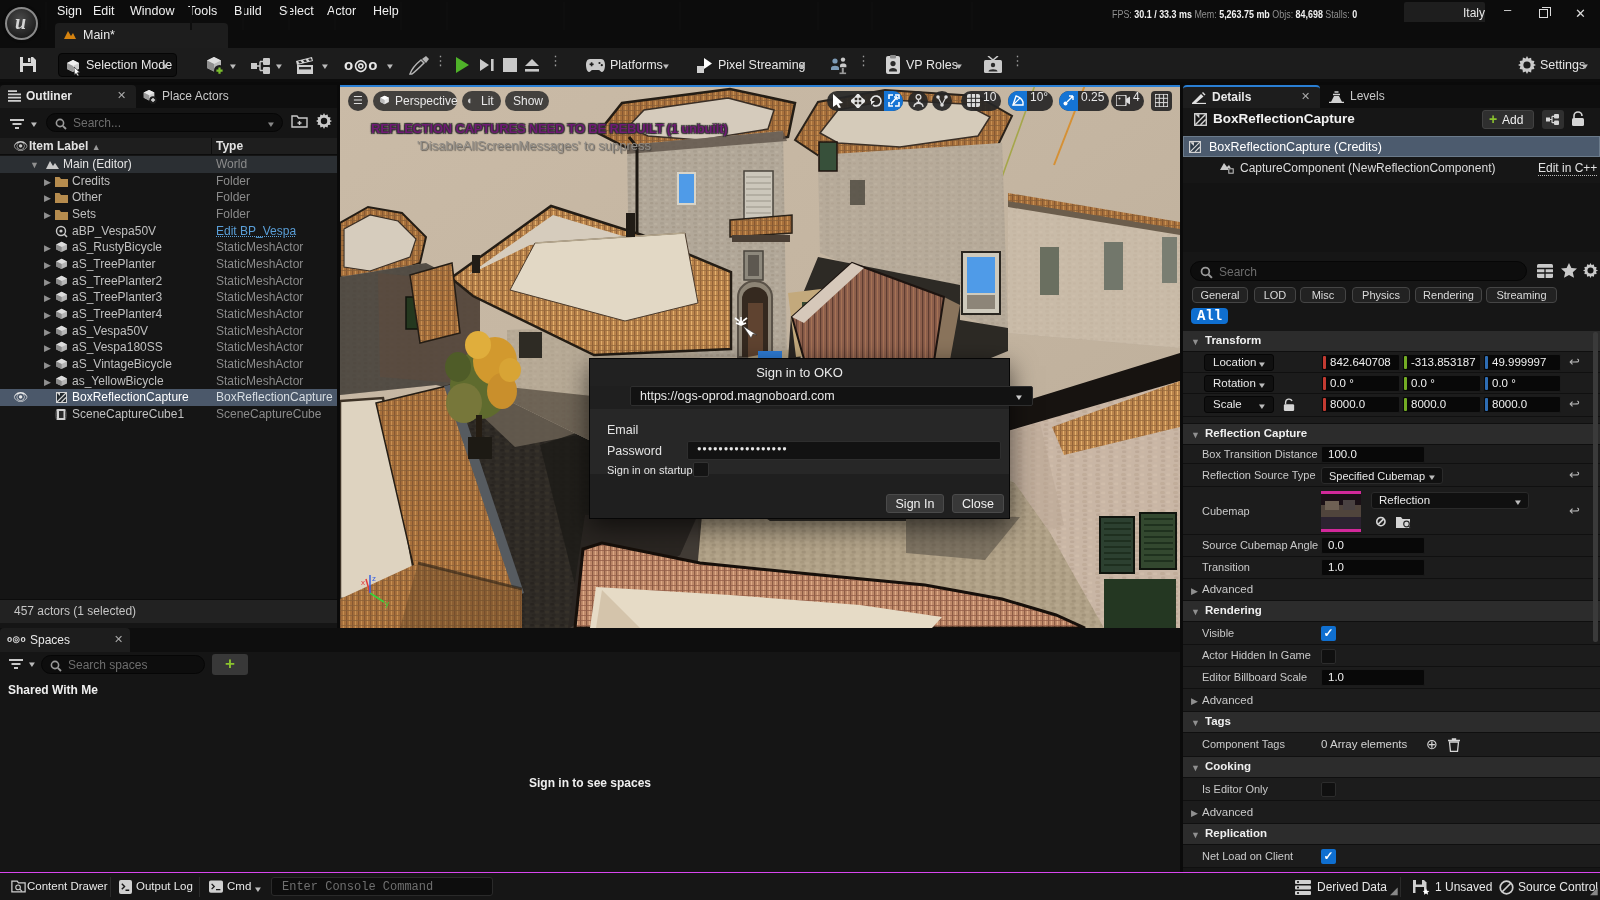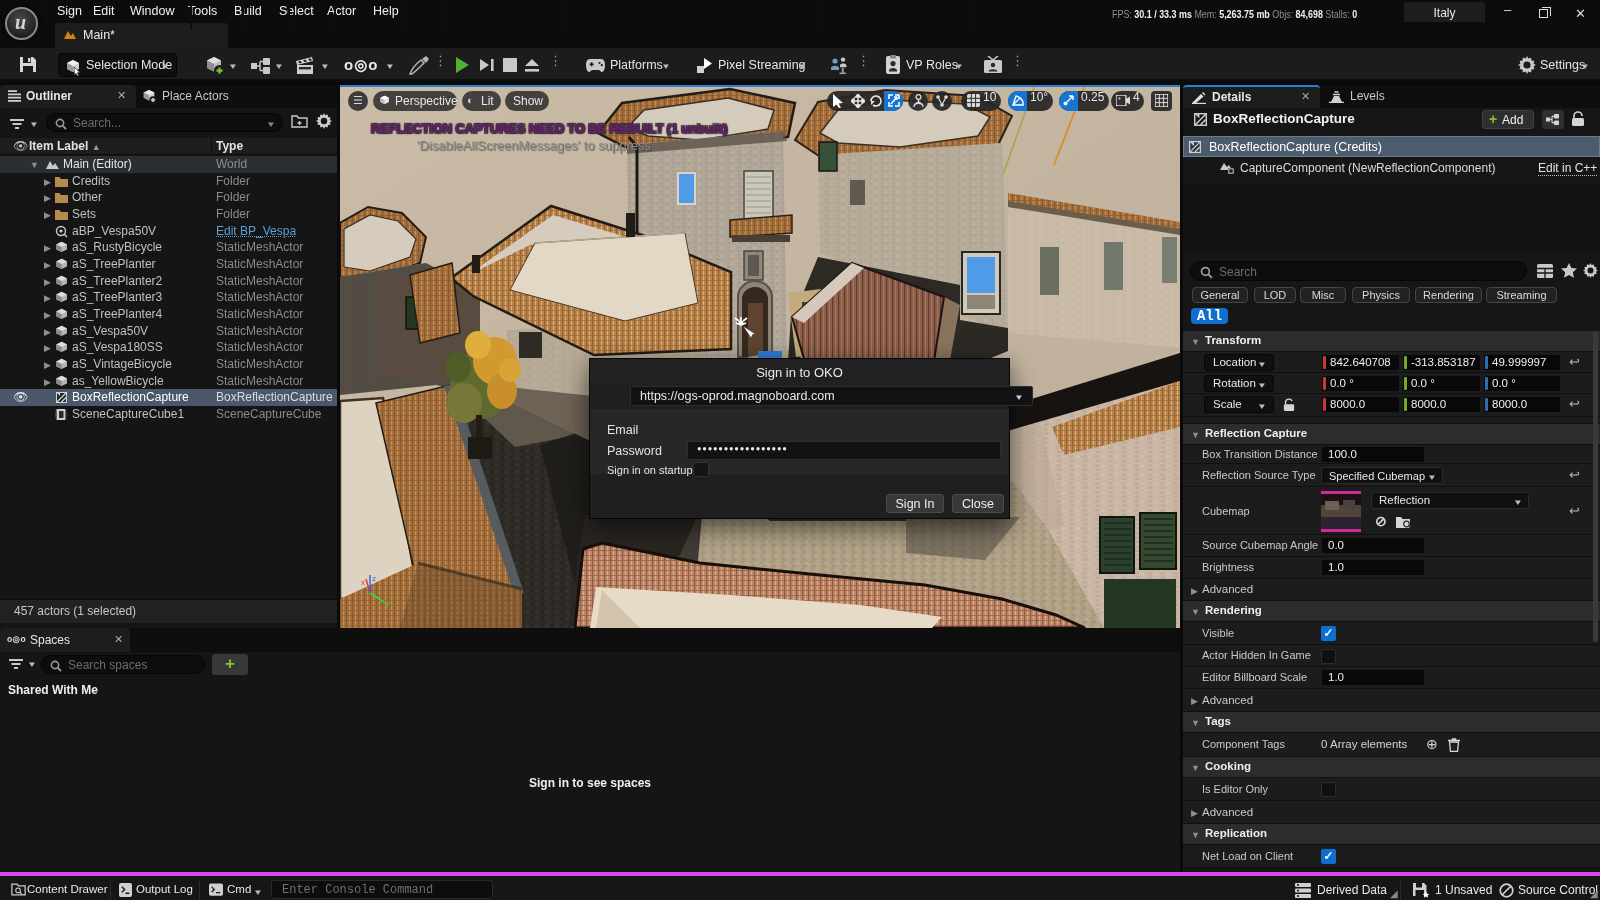--- a/index.html
+++ b/index.html
@@ -3,21 +3,21 @@
 <style>
 *{margin:0;padding:0;box-sizing:border-box;}
 html,body{width:1600px;height:900px;overflow:hidden;background:#0a0a0a;font-family:"Liberation Sans",sans-serif;-webkit-font-smoothing:antialiased;}
 .abs{position:absolute;}
 #root{position:relative;width:1600px;height:900px;background:#0a0a0a;color:#ddd;font-size:12px;}
 
 #menubar{position:absolute;left:0;top:0;width:1600px;height:22px;background:#0c0c0c;}
 .menuitem{position:absolute;top:4px;color:#f0f0f0;font-size:12.5px;}
 #stats{position:absolute;top:8px;left:1112px;font-size:10.5px;color:#909090;white-space:nowrap;transform:scaleX(.85);transform-origin:0 0;}
 #stats b{color:#f2f2f2;font-weight:bold;}
-#italybox{position:absolute;left:1404px;top:2px;width:81px;height:22px;background:#1e1e1e;border-radius:2px;color:#e8e8e8;text-align:center;line-height:22px;font-size:12px;}
+#italybox{position:absolute;left:1404px;top:2px;width:81px;height:22px;background:#1e1e1e;border-radius:2px;color:#e8e8e8;text-align:right;line-height:22px;font-size:12px;}
 .winbtn{position:absolute;top:6px;color:#ddd;font-size:13px;}
 
 #uelogo{position:absolute;left:5px;top:7px;width:33px;height:33px;border-radius:50%;background:radial-gradient(circle at 45% 35%,#4a4a4a,#1d1d1d 75%);border:2.5px solid #8a8a8a;box-shadow:0 0 0 3px #0a0a0a;z-index:40;}
 #uelogo span{position:absolute;left:8px;top:2px;font-size:20px;font-weight:bold;color:#d5d5d5;font-family:"Liberation Serif",serif;font-style:italic;}
 
 #tabstrip{position:absolute;left:0;top:22px;width:1600px;height:26px;background:#0c0c0c;}
 #maintab{position:absolute;left:55px;top:23px;width:173px;height:25px;background:#1d1d1d;border-radius:4px 4px 0 0;}
 #maintab .ticon{position:absolute;left:8px;top:6px;width:14px;height:11px;}
 #maintab .tlabel{position:absolute;left:28px;top:5px;color:#ececec;font-size:12.5px;}
 
@@ -25,21 +25,21 @@
 .tsep{position:absolute;top:2px;width:2px;height:28px;background:#0e0e0e;}
 .tbtxt{position:absolute;top:10px;color:#e6e6e6;font-size:12.5px;white-space:nowrap;}
 .chev{display:inline-block;transform:scale(1,.8);font-size:10px;color:#bbb;}
 .dots3{position:absolute;top:7px;color:#9a9a9a;font-size:13px;letter-spacing:0;line-height:6px;width:4px;}
 #selmode{position:absolute;left:58px;top:53px;width:119px;height:24px;background:#0f0f0f;border:1px solid #050505;border-radius:4px;color:#efefef;}
 
 #leftpanel{position:absolute;left:0;top:85px;width:337px;height:543px;background:#151515;}
 #viewport{position:absolute;left:340px;top:85px;width:840px;height:543px;background:#c4b5a2;overflow:hidden;}
 #rightpanel{position:absolute;left:1183px;top:85px;width:417px;height:787px;background:#161616;}
 #spacespanel{position:absolute;left:0;top:628px;width:1180px;height:244px;background:#151515;}
-#statusbar{position:absolute;left:0;top:872px;width:1600px;height:28px;background:#161616;border-top:4px solid #d946ef;white-space:nowrap;text-align:right;}
+#statusbar{position:absolute;left:0;top:872px;width:1600px;height:28px;background:#161616;border-top:1px solid #d946ef;white-space:nowrap;text-align:right;}
 .paneltabs{position:absolute;left:0;top:0;right:0;height:23px;background:#0e0e0e;}
 .ptab{position:absolute;top:0;height:23px;background:#1d1d1d;border-radius:4px 4px 0 0;color:#e8e8e8;font-size:12px;}
 .ptab-inactive{color:#c8c8c8;white-space:nowrap;}
 .pclose{color:#aaa;font-size:11px;}
 
 .searchpill{position:absolute;background:#0d0d0d;border:1px solid #060606;border-radius:10px;color:#6d6d6d;font-size:12px;}
 
 .orow{position:absolute;left:0;width:337px;height:17px;font-size:12px;color:#c0c0c0;white-space:nowrap;}
 .orow .typ{position:absolute;left:216px;color:#8b8b8b;}
 .arr{position:absolute;color:#909090;font-size:9px;top:3px;}
@@ -918,21 +918,21 @@
           </svg>
       <span class="resetarrow" style="left:386px;top:16px;">↩</span>
     </div>
     <div class="drow" style="top:450px;height:22px;">
       <span class="dlabel" style="top:4px;">Source Cubemap Angle</span>
       <div class="numfield" style="left:138px;top:2px;width:104px;">
             <span style="left:6px;">0.0</span>
           </div>
     </div>
     <div class="drow" style="top:472px;height:22px;">
-      <span class="dlabel" style="top:4px;">Brightness</span>
+      <span class="dlabel" style="top:4px;">Transition</span>
       <div class="numfield" style="left:138px;top:2px;width:104px;">
             <span style="left:6px;">1.0</span>
           </div>
     </div>
     <div class="drow advrow" style="top:494px;height:22px;">
           <span class="arr" style="left:8px;top:7px;">▶</span>
           <span class="abs" style="left:19px;top:4px;">Advanced</span>
         </div>
 
     <div class="dsechead" style="top:516px;">

